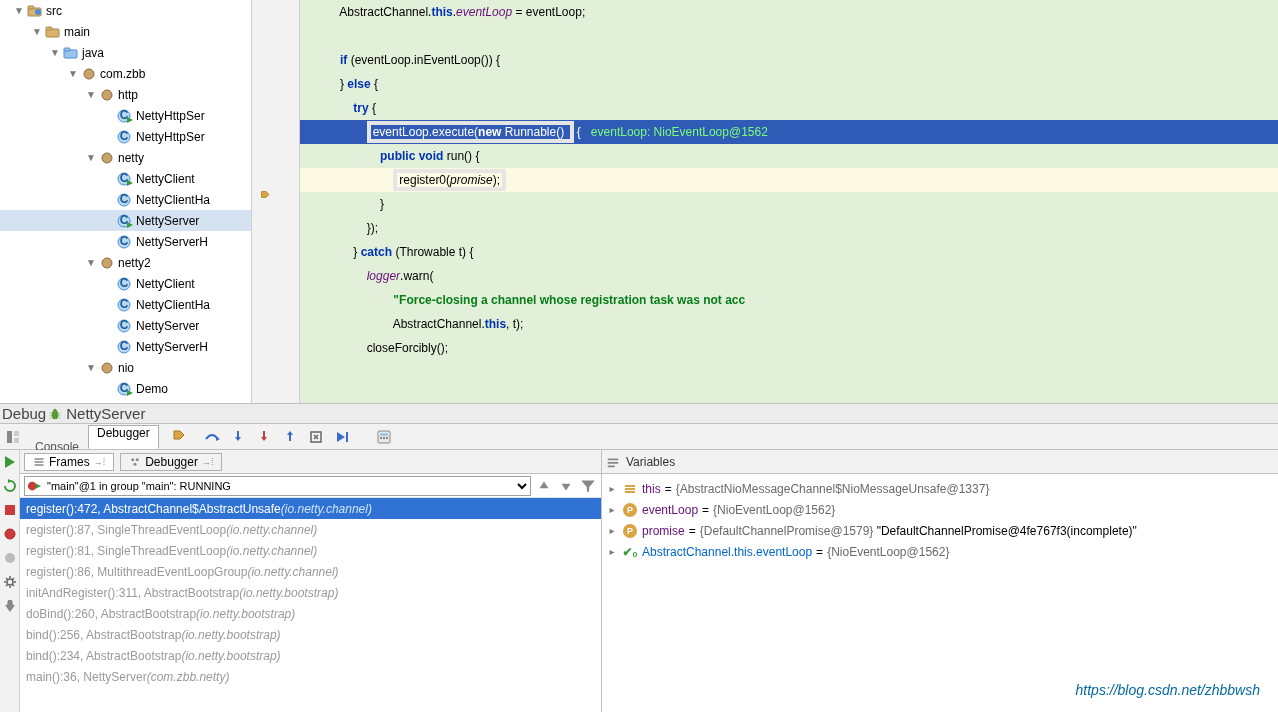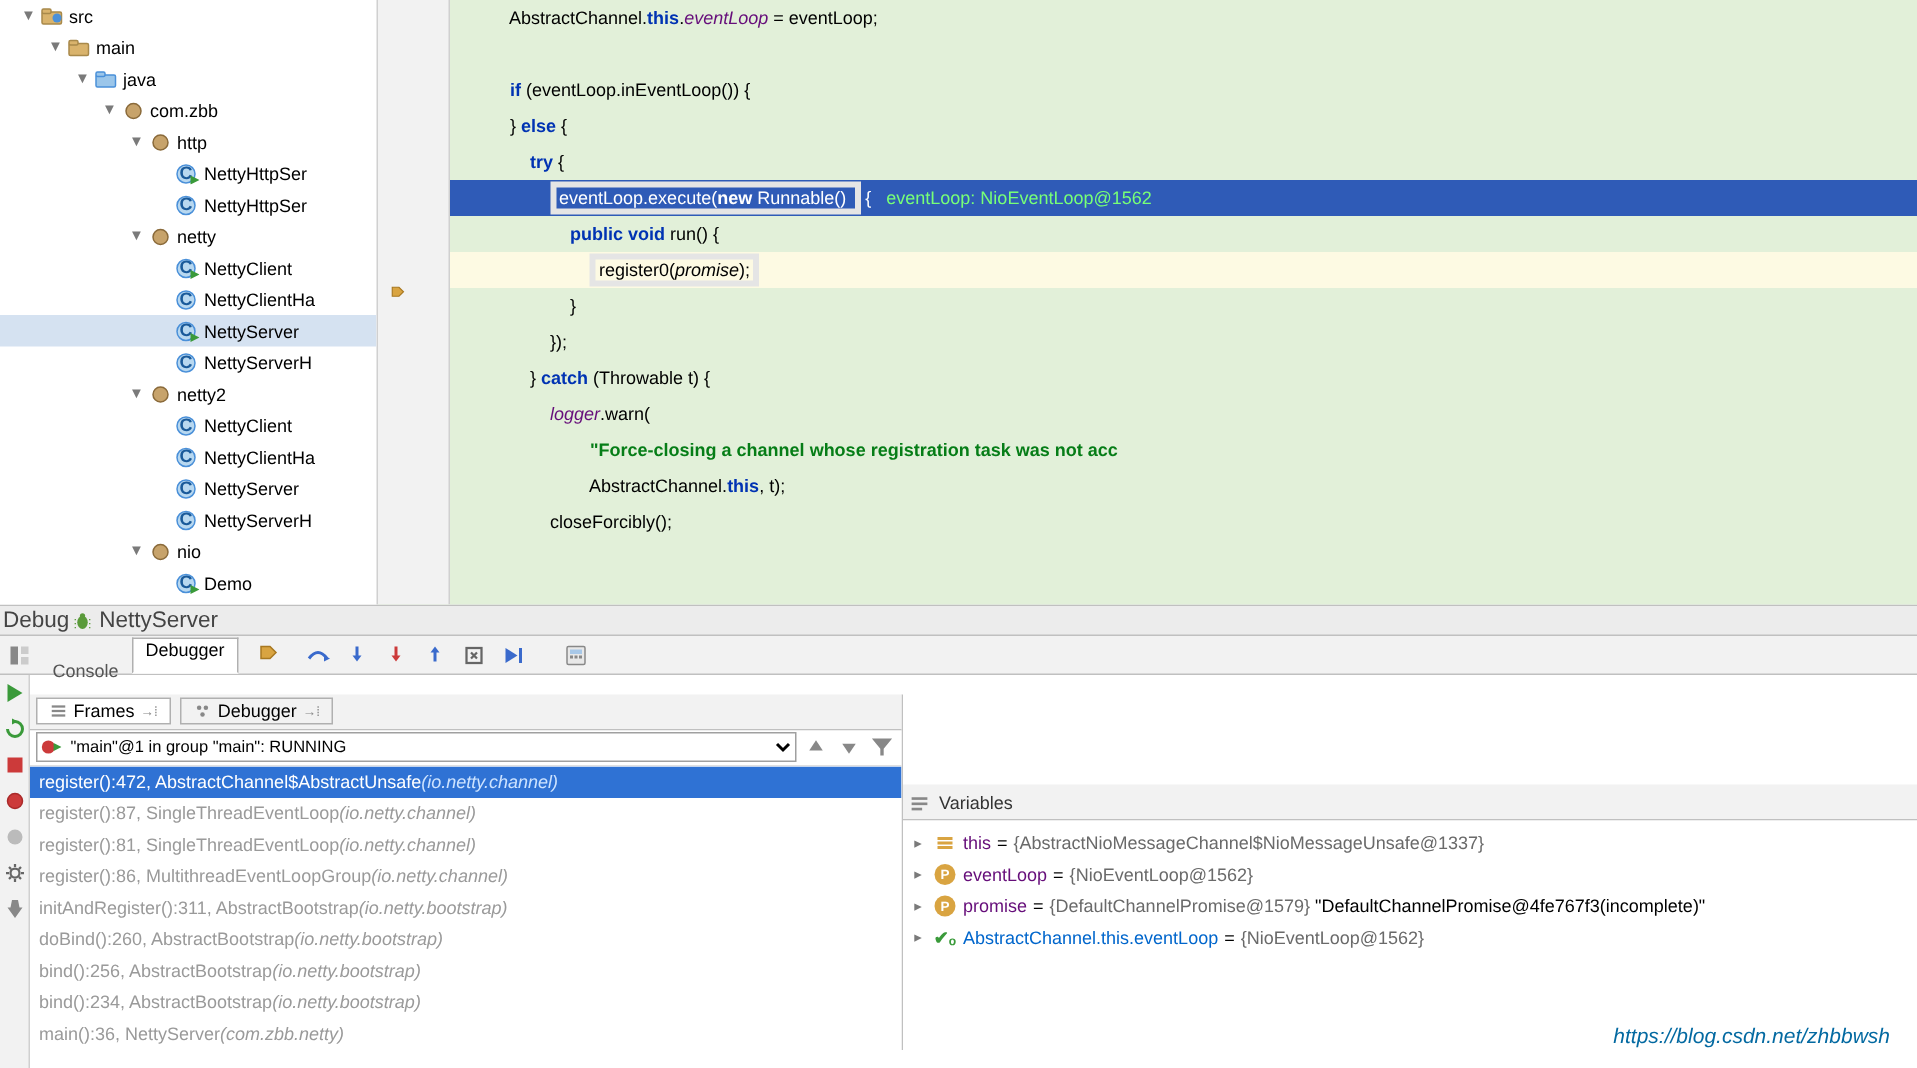--- a/index.html
+++ b/index.html
@@ -44,21 +44,21 @@
 .toolbar-row { height: 26px; display: flex; align-items: center; background: #f2f2f2; border-bottom: 1px solid #c0c0c0; }
 .tab-btn { height: 24px; padding: 0 8px; display: flex; align-items: flex-end; border: 1px solid transparent; cursor: pointer; color: #555; flex-direction: column; }
 .tab-btn.active { background: #fff; border: 1px solid #b0b0b0; border-bottom: 1px solid #fff; color: #000; }
 .icon-btn { width: 26px; height: 24px; display: flex; align-items: center; justify-content: center; cursor: pointer; color: #555; }
 .icon-btn svg { width: 16px; height: 16px; }
 
 
 .lower { display: flex; height: 262px; }
 .left-gutter { width: 20px; background: #f2f2f2; border-right: 1px solid #d0d0d0; display: flex; flex-direction: column; align-items: center; padding-top: 4px; gap: 8px; }
 .left-gutter .gb { width: 16px; height: 16px; cursor: pointer; display: flex; align-items: center; justify-content: center; }
-.panels { flex: 1; display: flex; align-items: center; }
+.panels { flex: 1; display: flex; }
 .panel { display: flex; flex-direction: column; }
 .panel-frames { width: 582px; border-right: 1px solid #c0c0c0; }
 .panel-vars { flex: 1; }
 .panel-header { height: 24px; background: #f2f2f2; border-bottom: 1px solid #c0c0c0; display: flex; align-items: center; padding: 0 4px; gap: 6px; }
 .subtab { padding: 1px 8px; border: 1px solid #b0b0b0; background: #fff; font-size: 11px; cursor: pointer; display: flex; align-items: center; gap: 4px; }
 .subtab .arr { color: #888; font-size: 9px; }
 .panel-header .title { font-weight: normal; color: #333; }
 .thread-row { height: 24px; background: #fff; border-bottom: 1px solid #e0e0e0; display: flex; align-items: center; padding: 0 4px; gap: 4px; }
 .thread-row select { flex: 1; height: 20px; border: 1px solid #a0a0a0; font-size: 11px; padding-left: 18px; background: #fff; }
 .thread-row .sel-wrap { position: relative; flex: 1; display: flex; }

